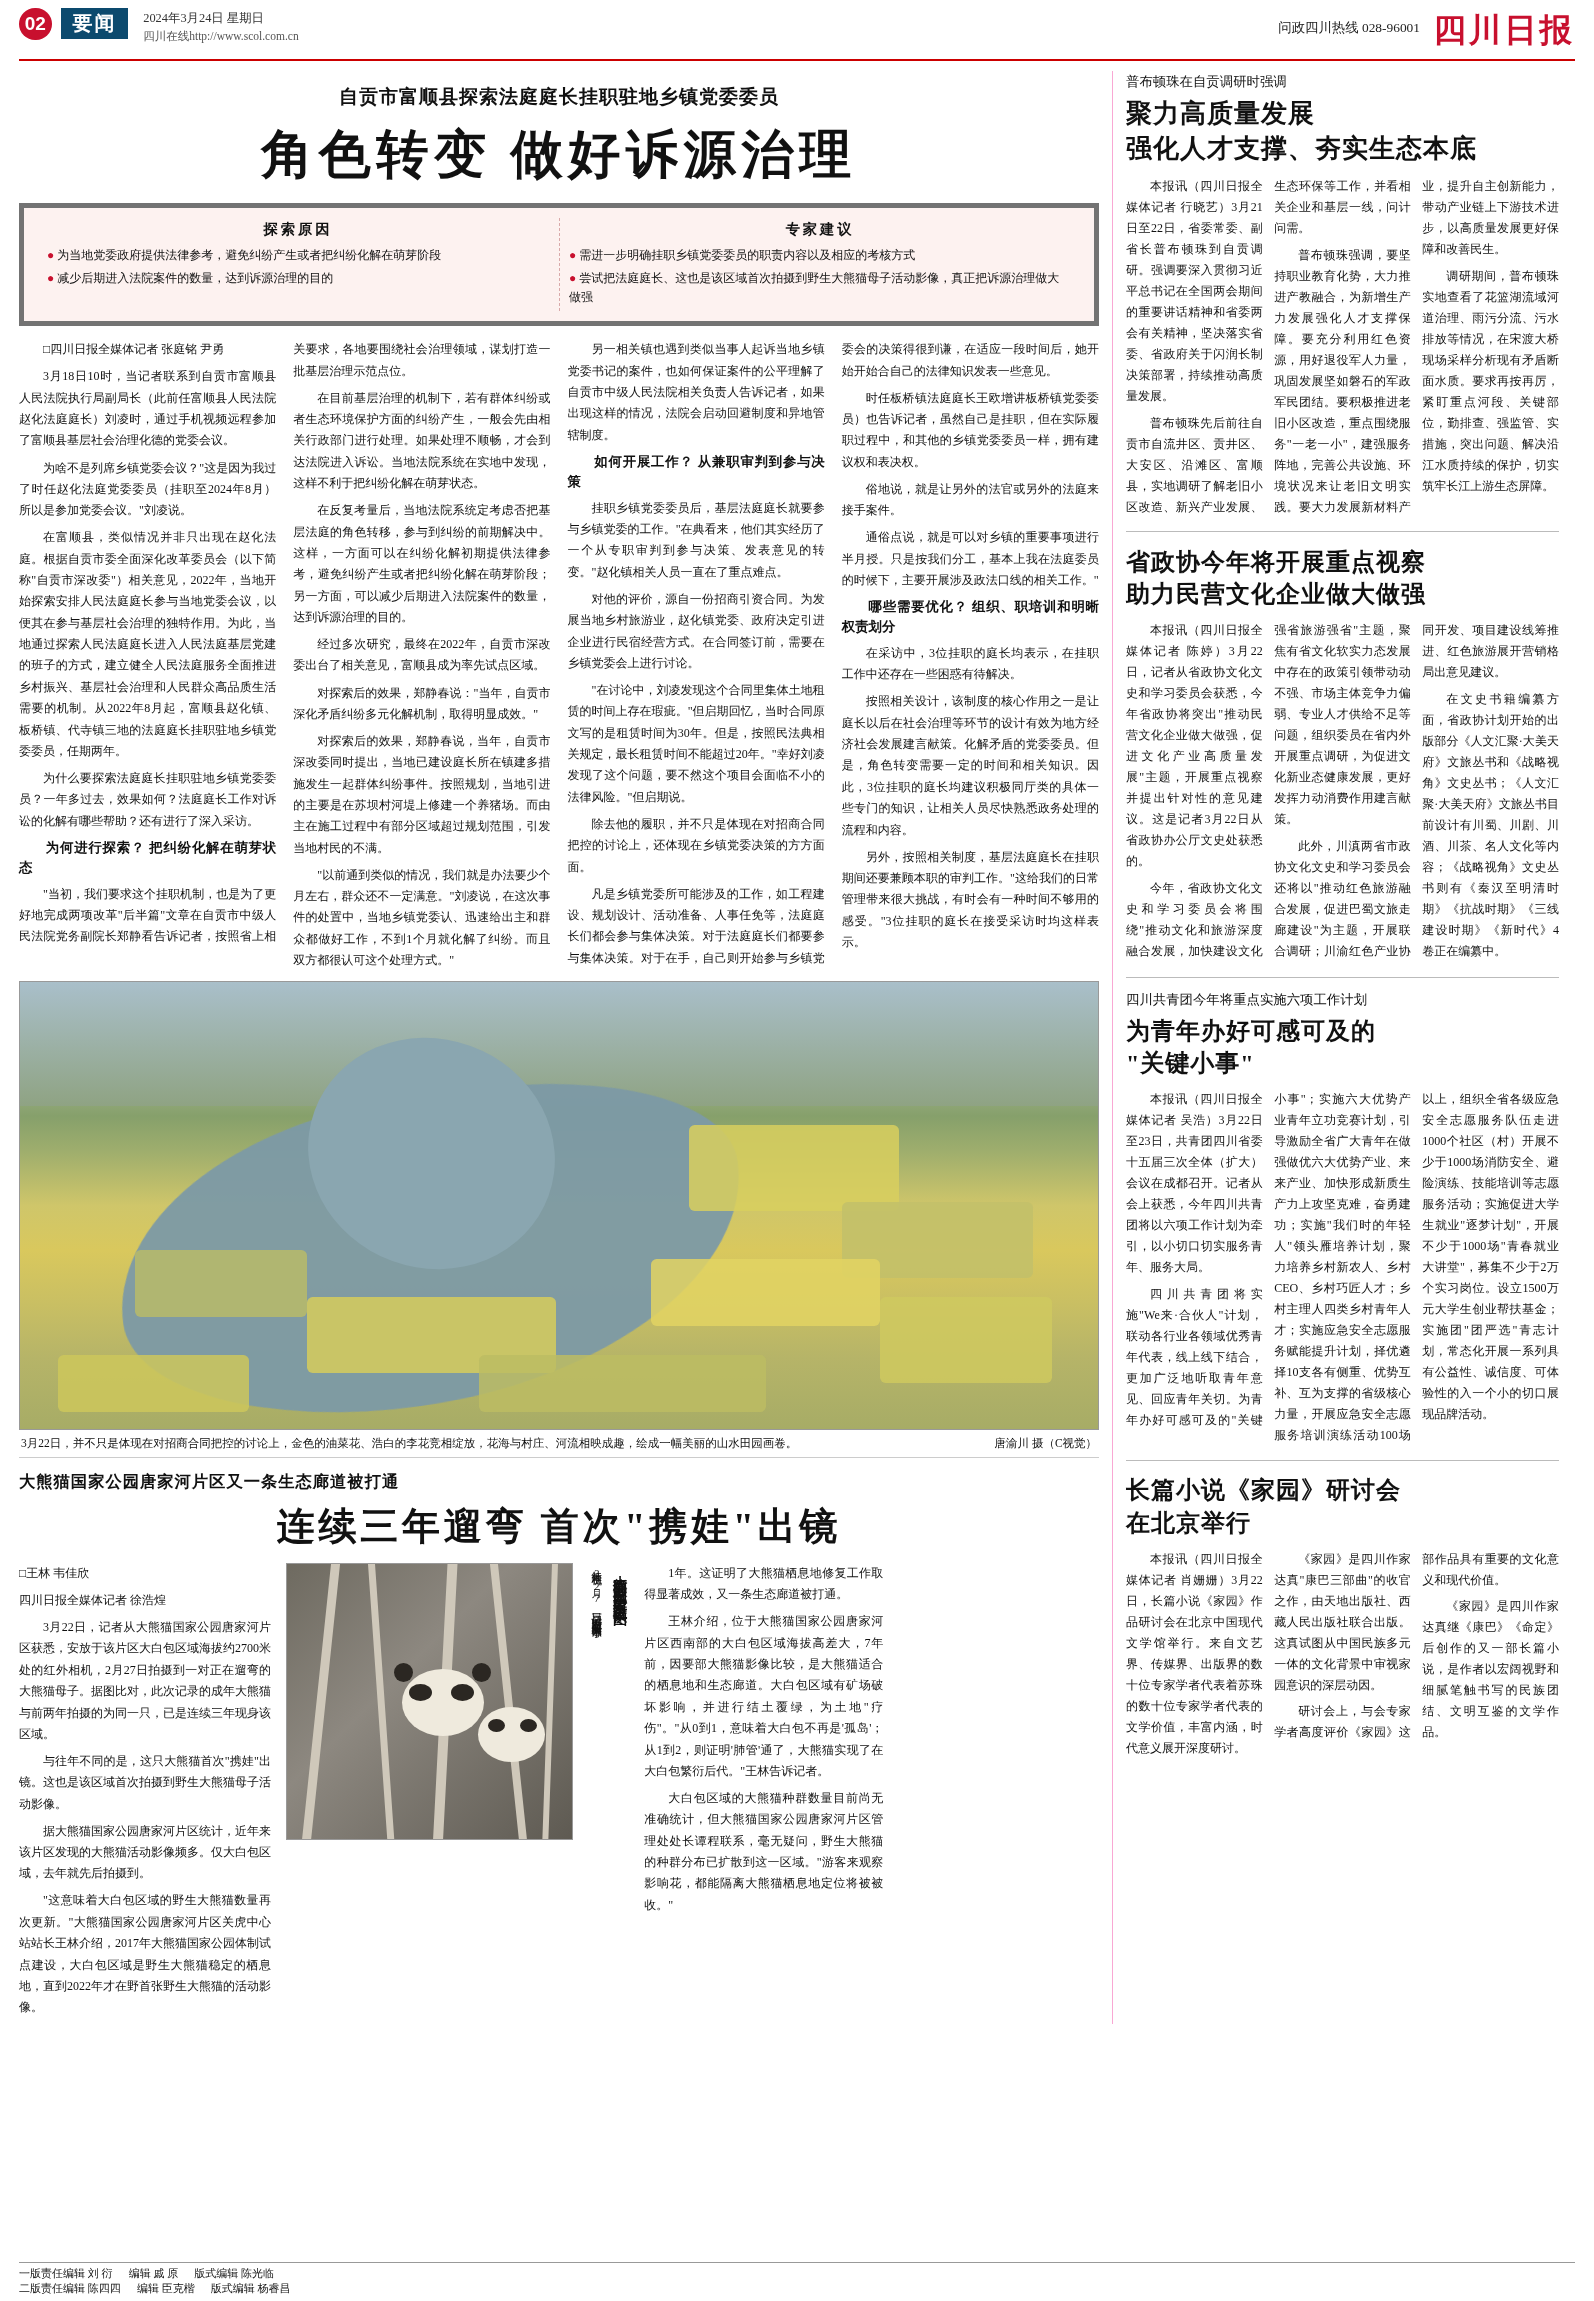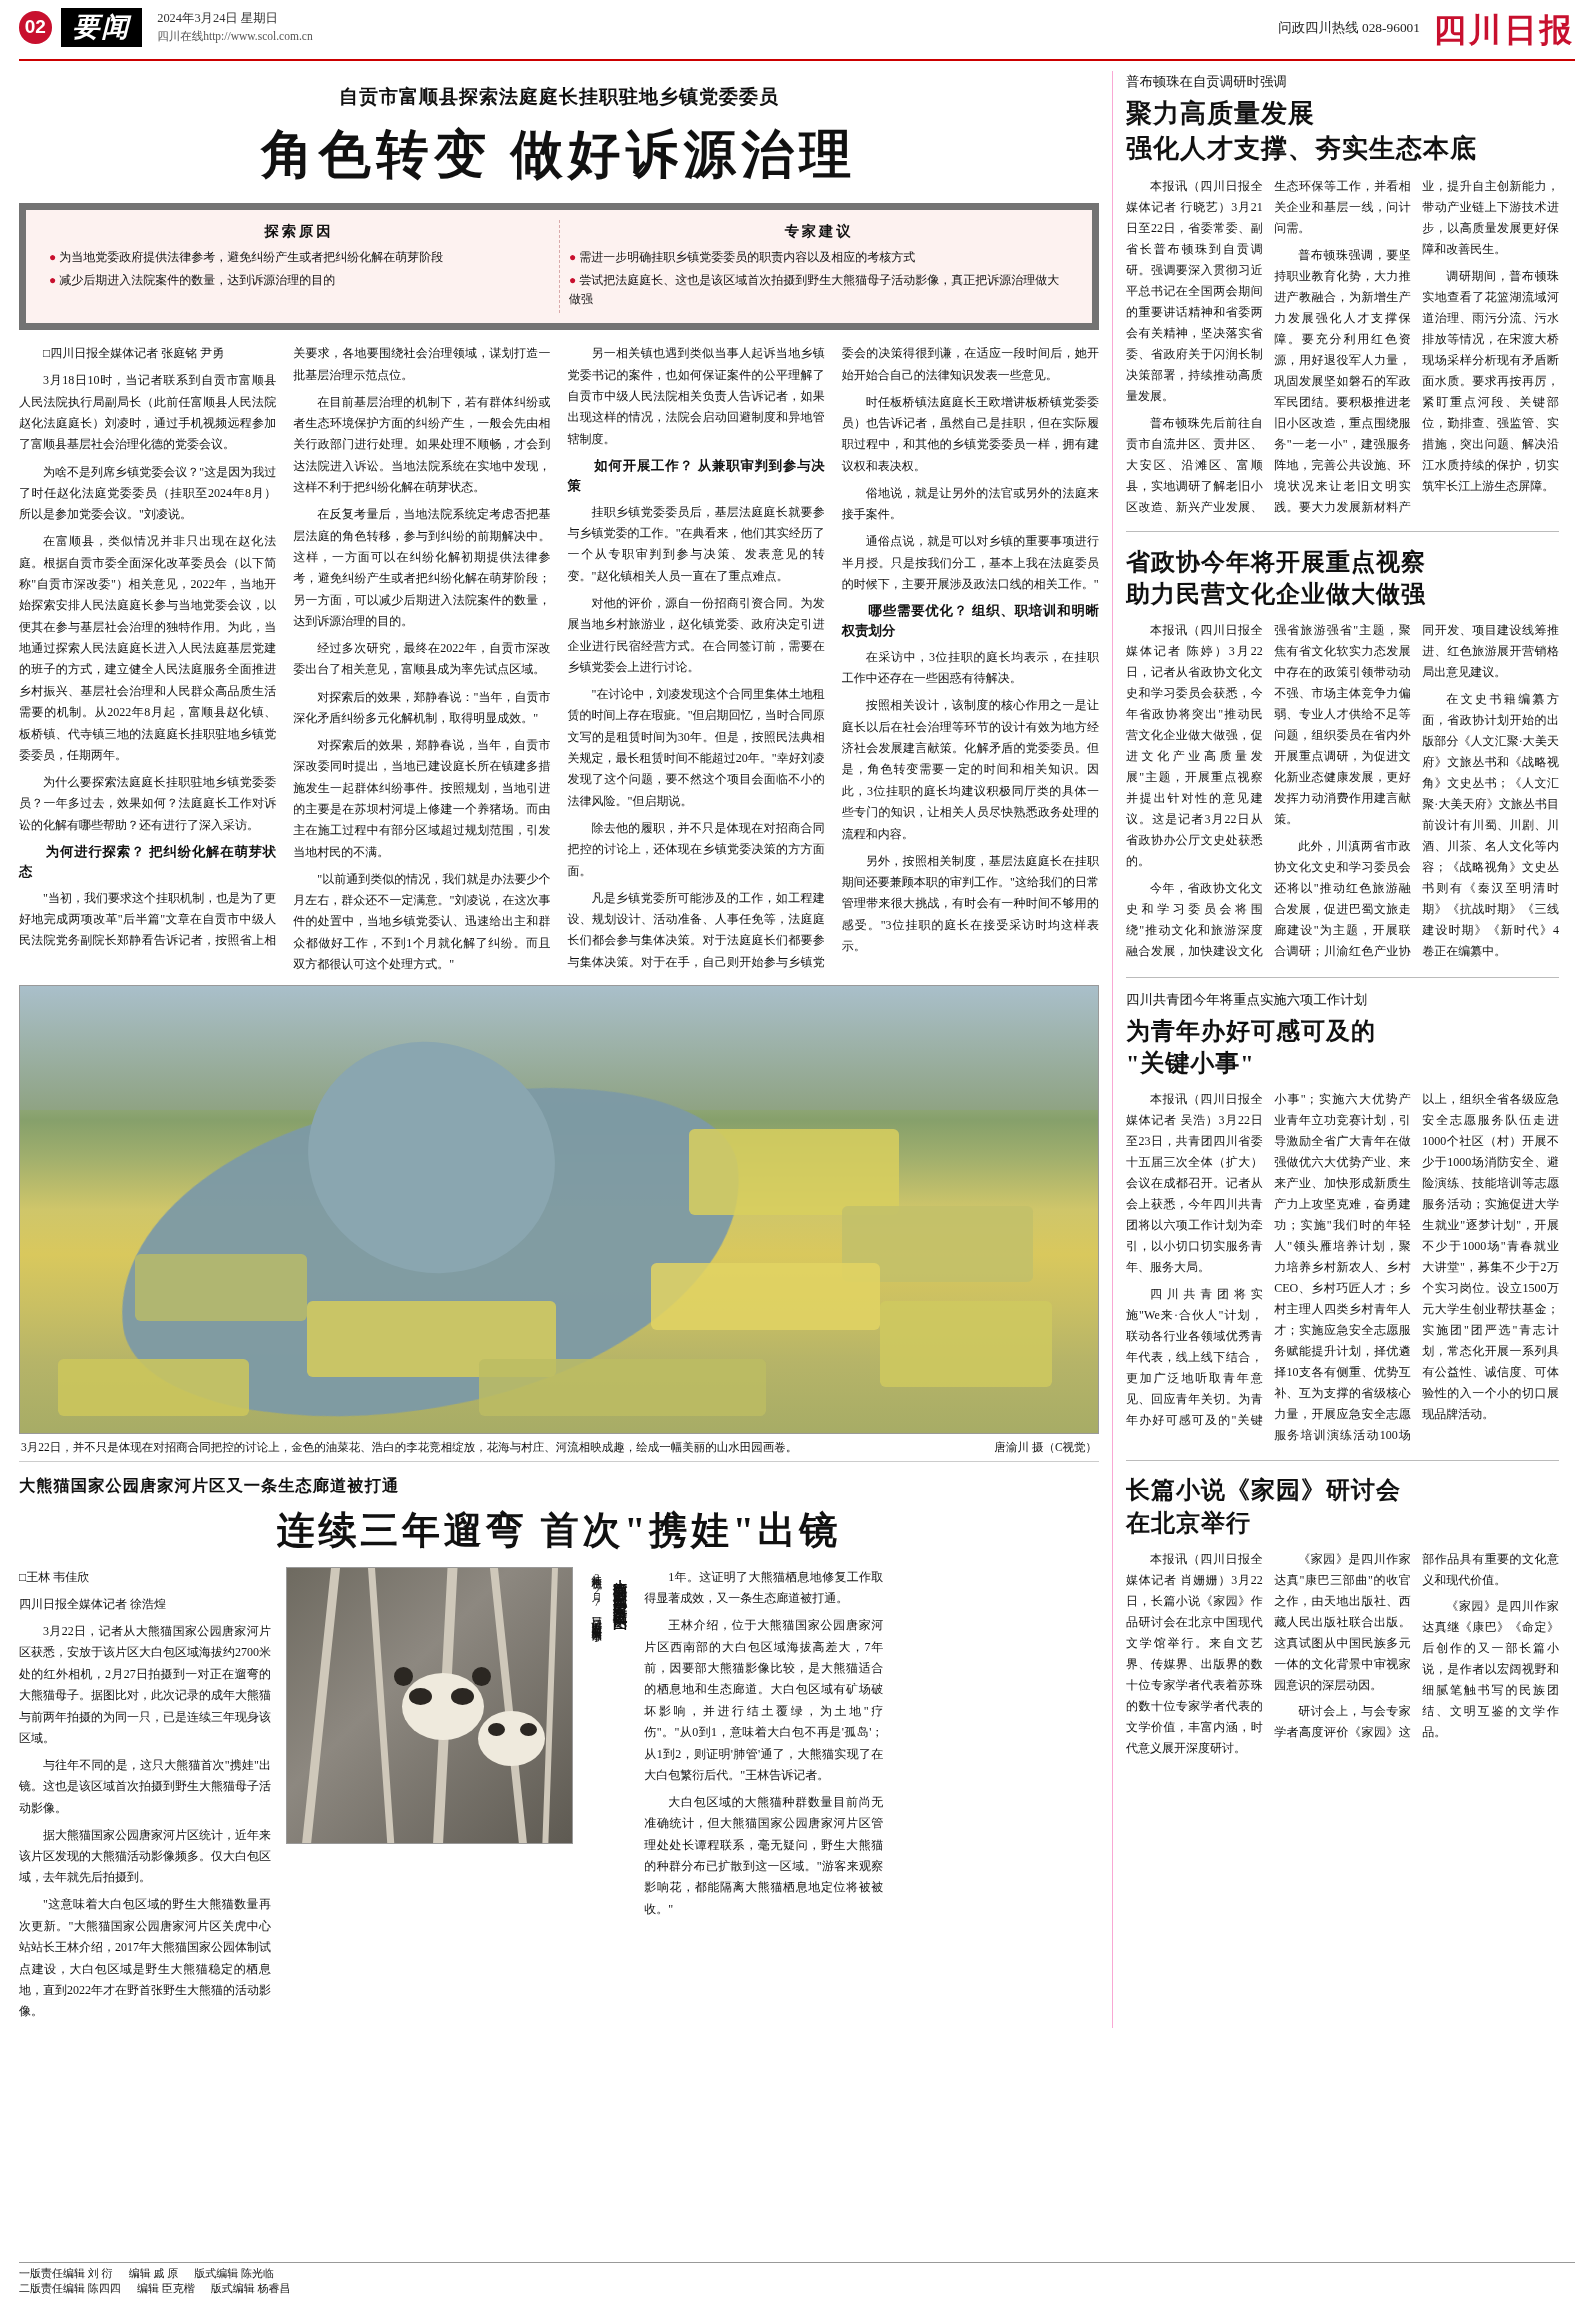--- a/index.html
+++ b/index.html
@@ -11,37 +11,37 @@
     color: #111;
     position: relative;
     overflow: hidden;
   }
   .page { width:1594px; height:2302px; position:relative; padding: 0 19px; }
 
   
   .masthead { display:flex; align-items:flex-start; padding: 7.6px 0 5.7px 0; border-bottom: 2.9px solid #c00; }
   .pageno-box { display:flex; align-items:center; }
   .pageno { background:#c8102e; color:#fff; width:32.5px; height:32.5px; border-radius:50%; display:flex; align-items:center; justify-content:center; font-size:19px; font-weight:bold; font-family:"Liberation Sans",sans-serif;}
-  .section-name { margin-left:9.6px; background:#000000; color:#fff; font-size:27px; font-weight:bold; padding:1.9px 11.5px; letter-spacing:1.9px;font-style:italic; }
+  .section-name { margin-left:9.6px; background:#0c4a6e; color:#fff; font-size:20px; font-weight:bold; padding:1.9px 11.5px; letter-spacing:1.9px; }
   .mast-date { margin-left:15.3px; font-size:12.4px; line-height:1.5; color:#333; padding-top:1.9px;}
   .mast-date div:last-child { font-size:11.5px; color:#555; }
   .mast-spacer { flex:1; }
   .hotline { font-size:13.4px; color:#222; padding-top:11.5px; margin-right:13.4px; }
   .paper-title { font-size:32.5px; font-weight:bold; color:#c8102e; letter-spacing:2.9px; font-family:"Liberation Serif", serif; padding-top:1.9px;}
 
   
   .body-wrap { display:flex; gap:13px; margin-top:9.6px; }
   .left-col { width: 1080px; }
   .right-col { width: 447px; border-left:1px solid #f9a8d4; padding-left:13px; }
 
   
   .kicker { text-align:center; font-size:19px; font-weight:bold; letter-spacing:1px; margin-top:13.4px; }
   .headline { text-align:center; font-size:52px; font-weight:bold; letter-spacing:5.7px; margin:9.6px 0 13.4px 0; }
 
-  .boxout { border:7px solid #737373; background:#fdf2f0; display:flex; padding:9.6px 13.4px; margin-bottom:13.4px; }
+  .boxout { border:5px solid #737373; background:#fdf2f0; display:flex; padding:9.6px 13.4px; margin-bottom:13.4px; }
   .boxout .col { flex:1; padding:0 9.6px; }
   .boxout .col + .col { border-left:1px dashed #d9a9a9; }
   .boxout h4 { text-align:center; margin:1.9px 0 7.6px 0; font-size:14.3px; letter-spacing:2.9px; }
   .boxout p { margin:3.8px 0; font-size:12px; line-height:1.6; }
   .bullet { color:#c8102e; margin-right:2.9px; }
 
   .cols4 { column-count:4; column-gap:17px; column-rule:0; font-size:12px; line-height:1.78; text-align:justify; }
   .cols4 p { margin:0 0 5.7px 0; text-indent:2em; }
   .byline { font-size:12px; margin:0 0 5.7px 0; }
   .subhead { font-weight:bold; font-size:13.4px; margin:7.6px 0 3.8px 0; text-indent:0; line-height:1.5;}

